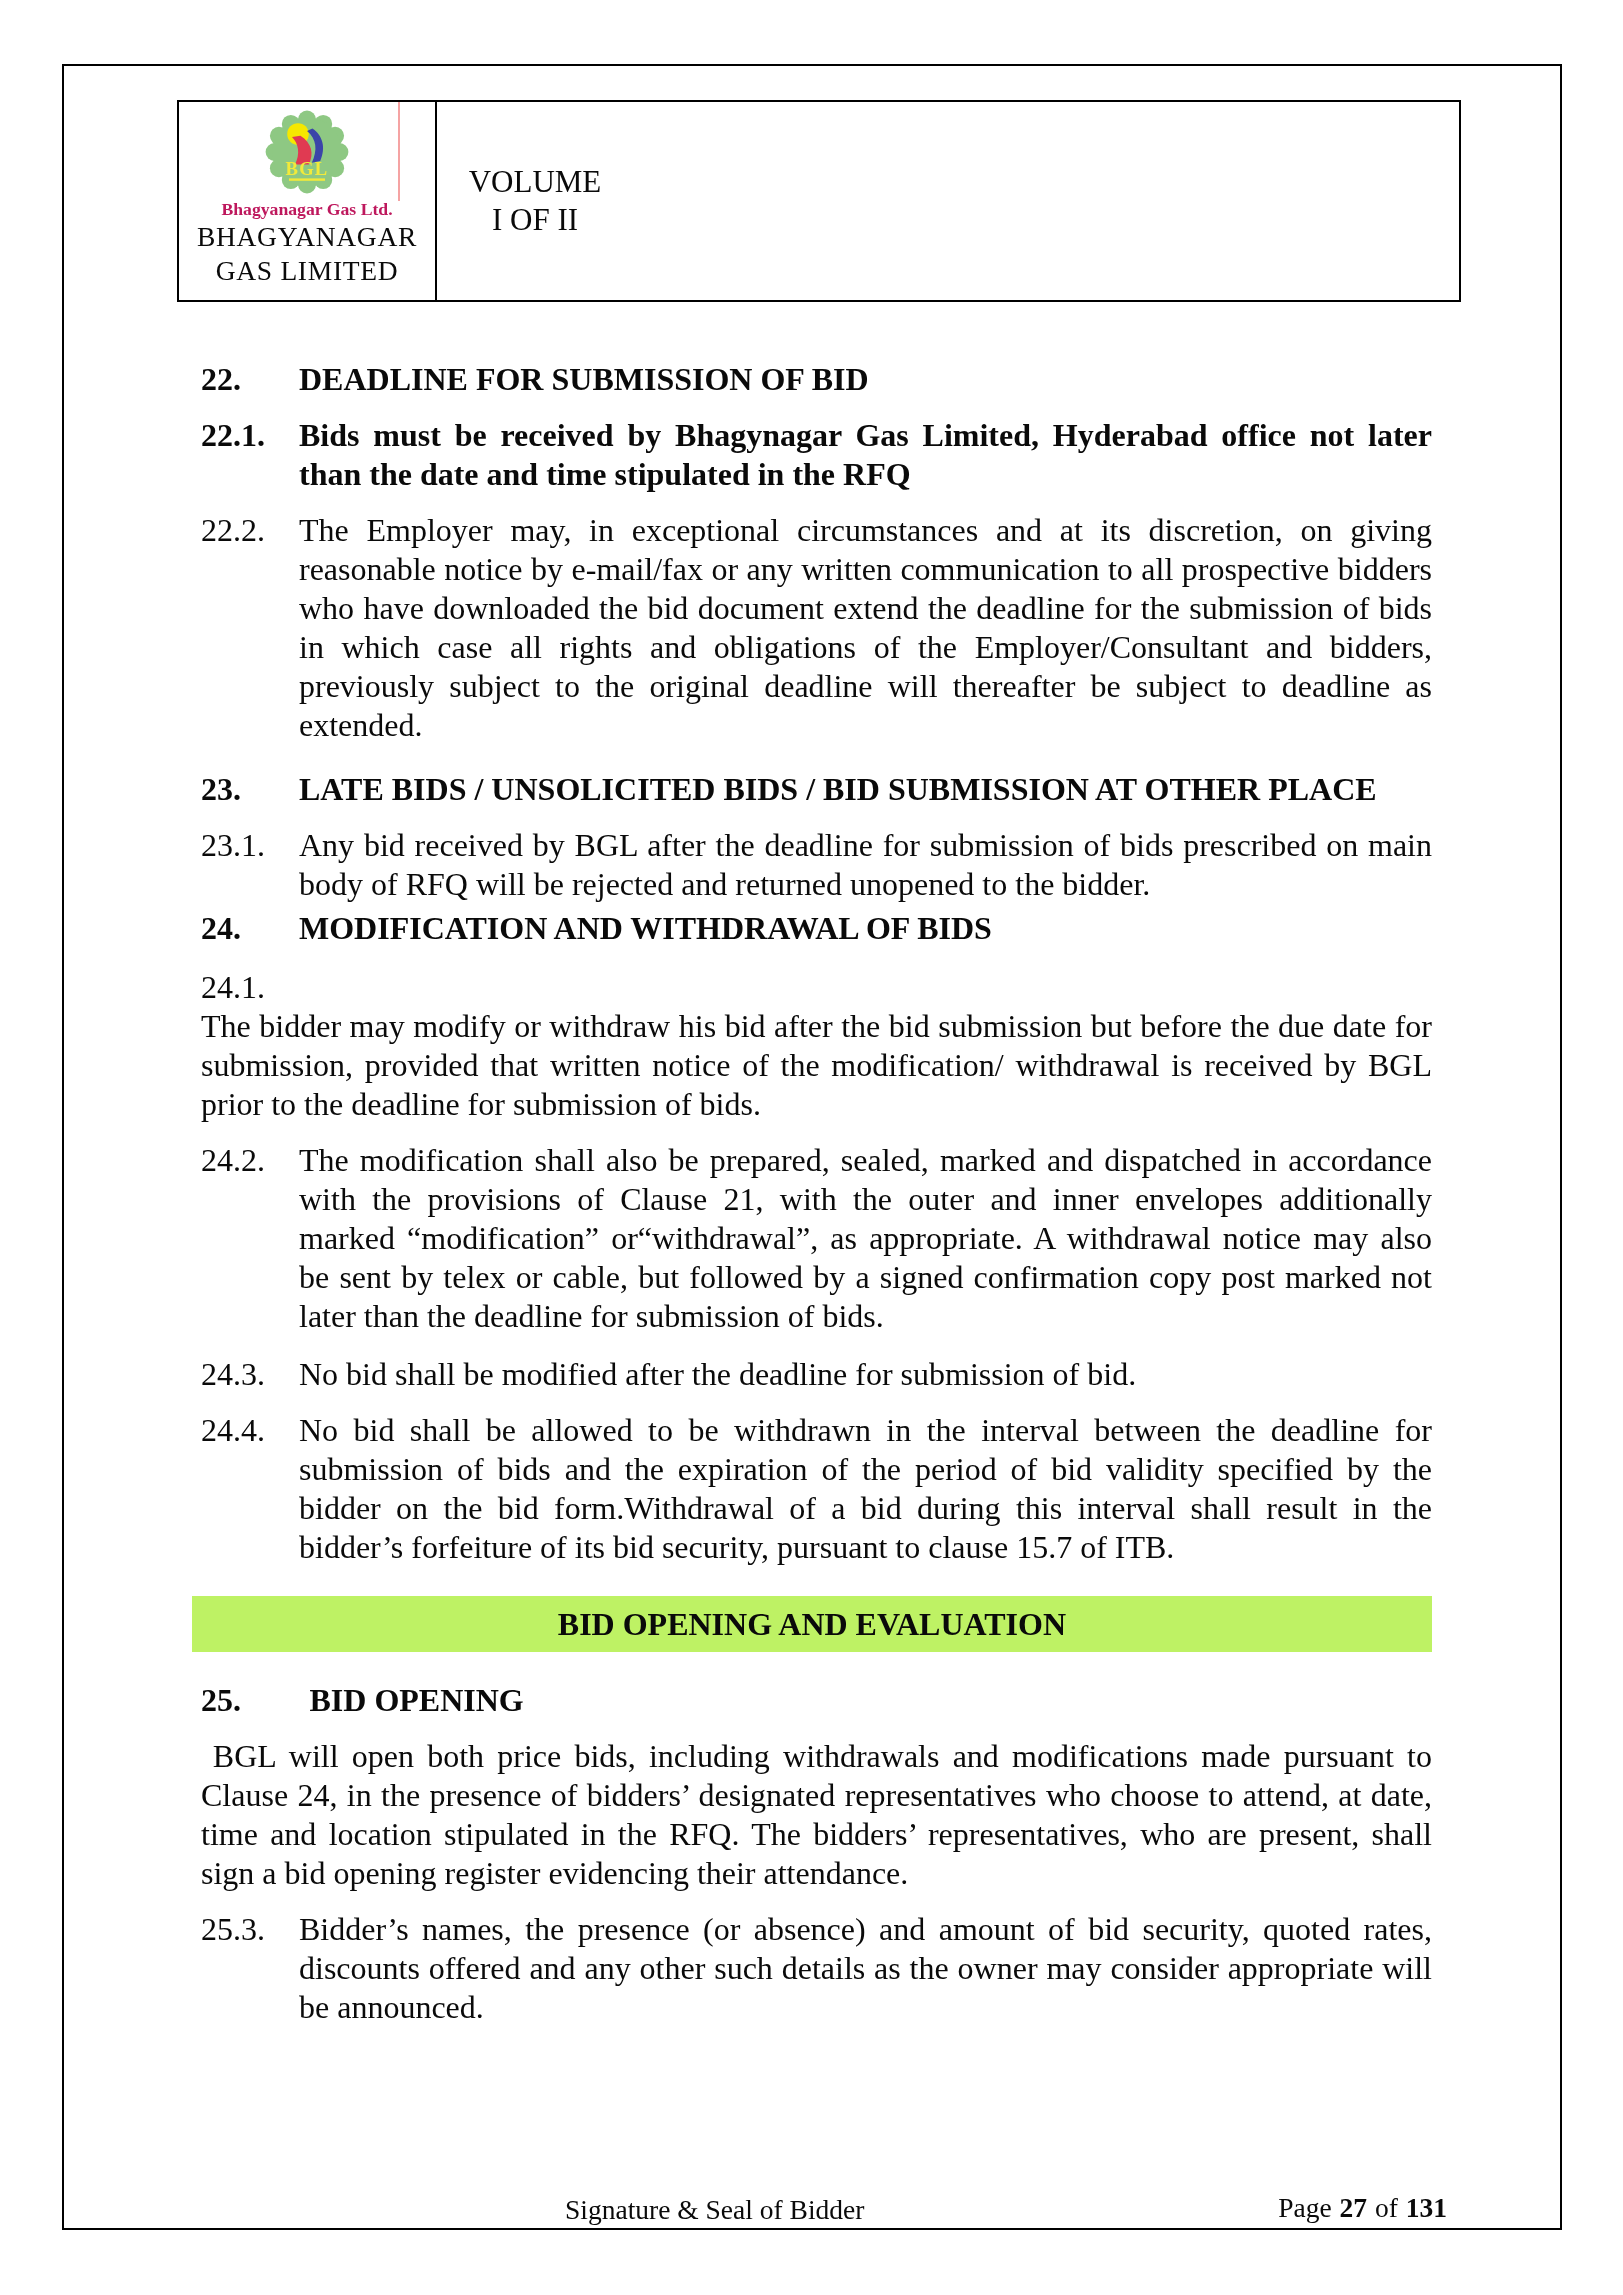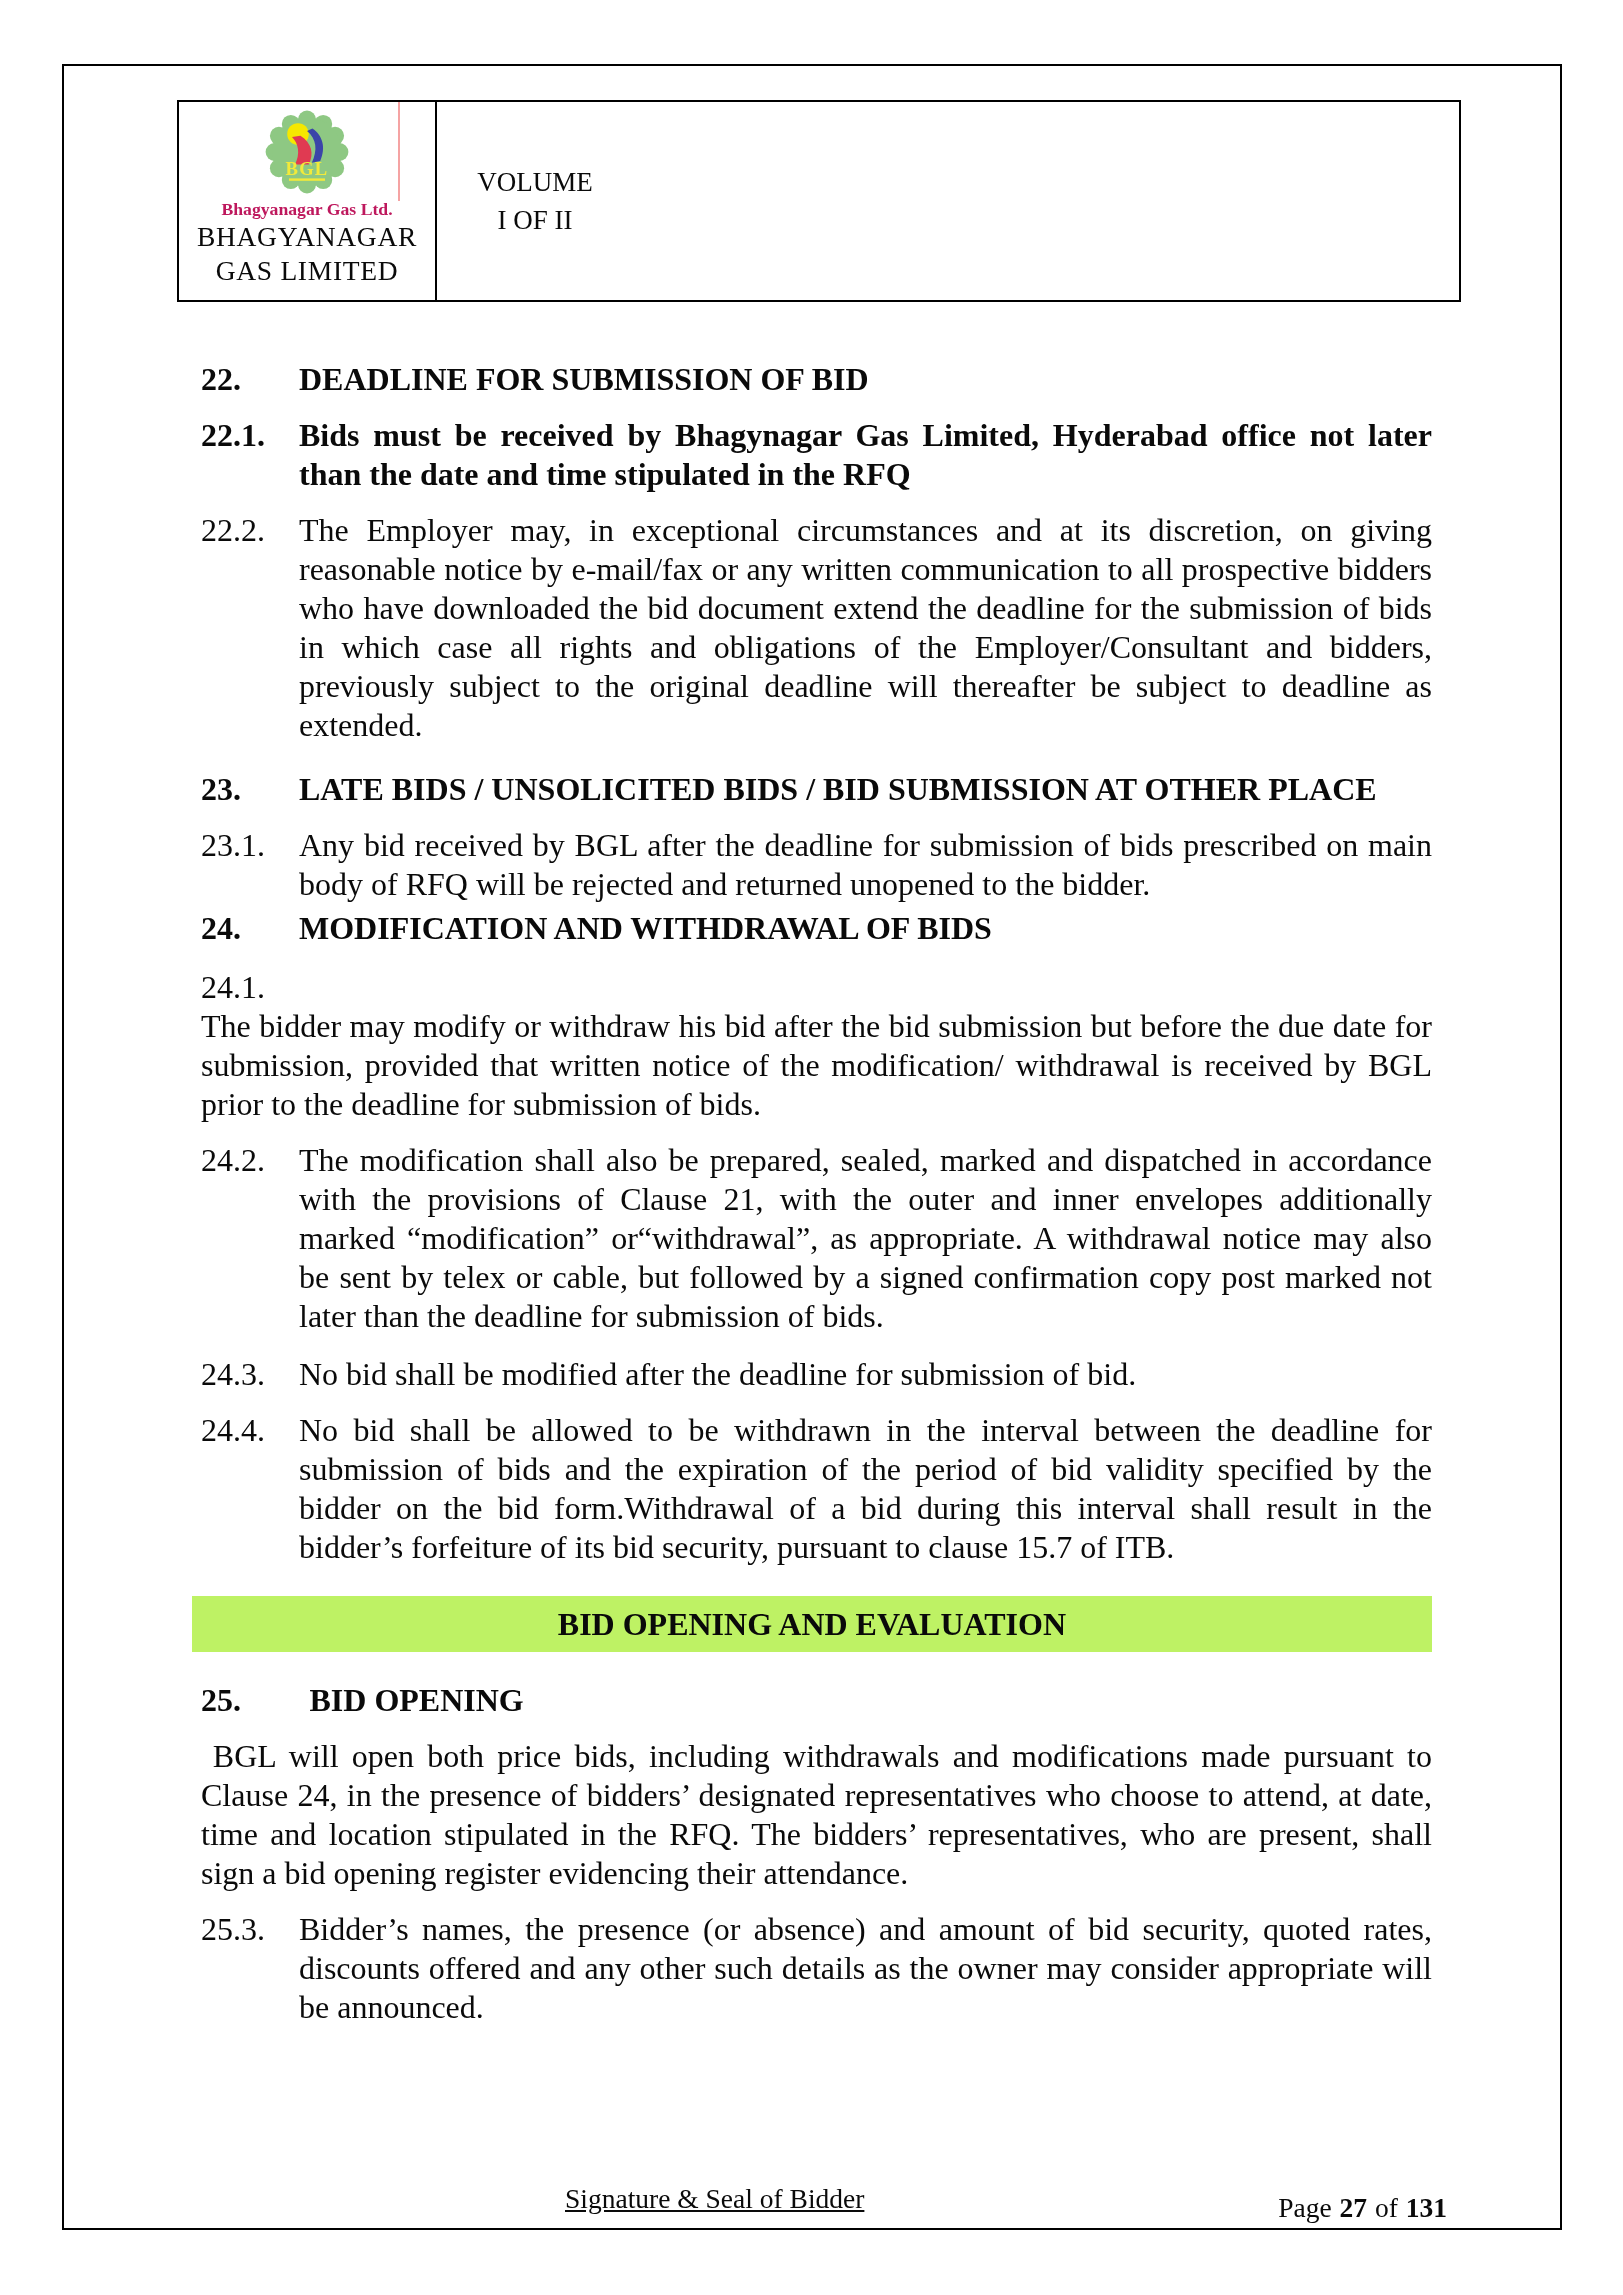--- a/index.html
+++ b/index.html
@@ -23,21 +23,21 @@
   }
   .logo-caption{font-size:17.7px;line-height:21px;color:#be185d;font-weight:bold;}
   .company{font-size:27.5px;line-height:34px;letter-spacing:0.7px;}
   .pink-line{position:absolute;right:35px;top:0;width:2px;height:99px;background:#f5a3a3;}
   .title-cell{
     flex:1;border-right:2.6px solid #000;text-align:center;
     font-weight:bold;font-size:31px;line-height:38px;padding-top:2.6px;
   }
   .vol-cell{
     width:196px;display:flex;flex-direction:column;justify-content:center;
-    text-align:center;font-size:27px;line-height:38px;
+    text-align:center;font-size:31px;line-height:38px;
   }
   
   .content{margin:58px 128px 0 137px;font-size:32px;line-height:39px;}
   .clause{display:flex;margin-top:17px;}
   .clause .num{width:98px;flex:none;}
   .clause .txt{flex:1;text-align:justify;}
   .heading{font-weight:bold;align-items:flex-end;}
   .heading .txt{text-align:left;}
   .c221{font-weight:bold;}
   .c23{margin-top:25px;}
@@ -46,21 +46,21 @@
   .c243{margin-top:19.6px;}
   .c25{margin-top:29px;}
   .c25 .txt{padding-left:10.5px;}
   .c251 .txt{text-indent:11.8px;}
   .band{
     margin:29px 0 0 -9.2px;background:#bef264;text-align:center;
     font-weight:bold;font-size:32px;padding:8.5px 0;
   }
   
   .footer{position:absolute;left:0;right:0;bottom:1.3px;height:41px;font-size:27.5px;}
-  .sig{position:absolute;left:501px;bottom:12px;text-decoration:underline;}
+  .sig{position:absolute;left:501px;bottom:1px;}
   .pg{position:absolute;right:113px;bottom:2.6px;display:inline-flex;gap:7.9px;}
   .pg .bold{font-weight:bold;}
 </style>
 </head>
 <body>
 
 <div class="page">
 
   <div class="hdr">
     <div class="cell logo-cell">

